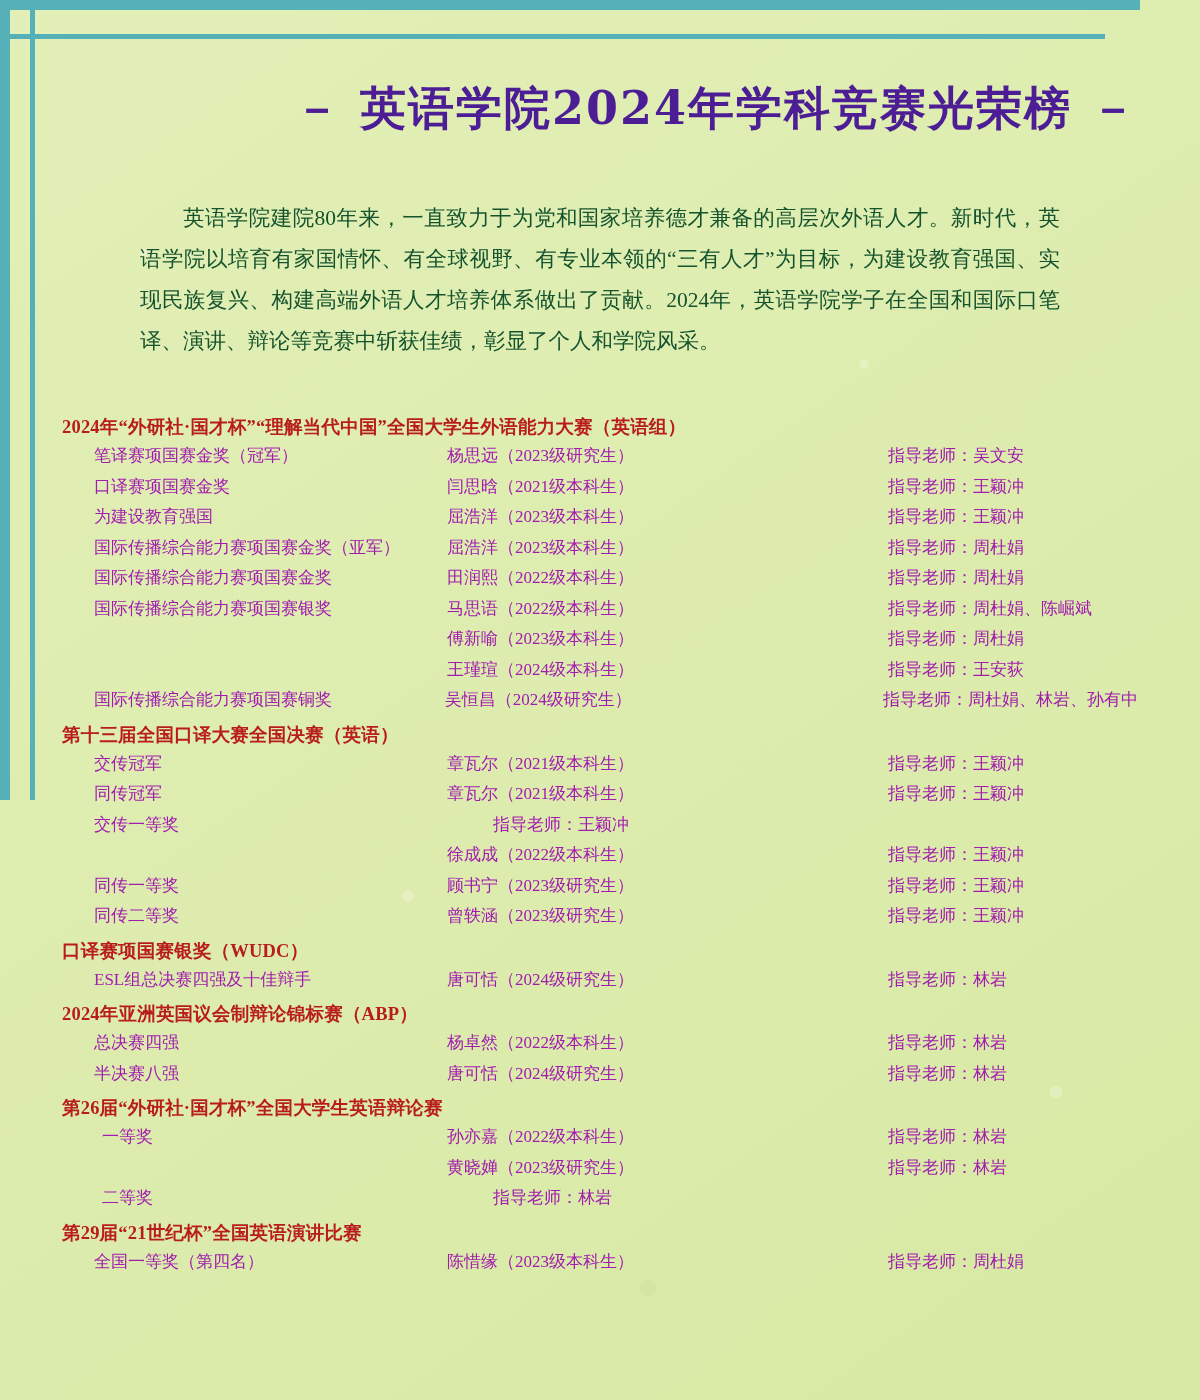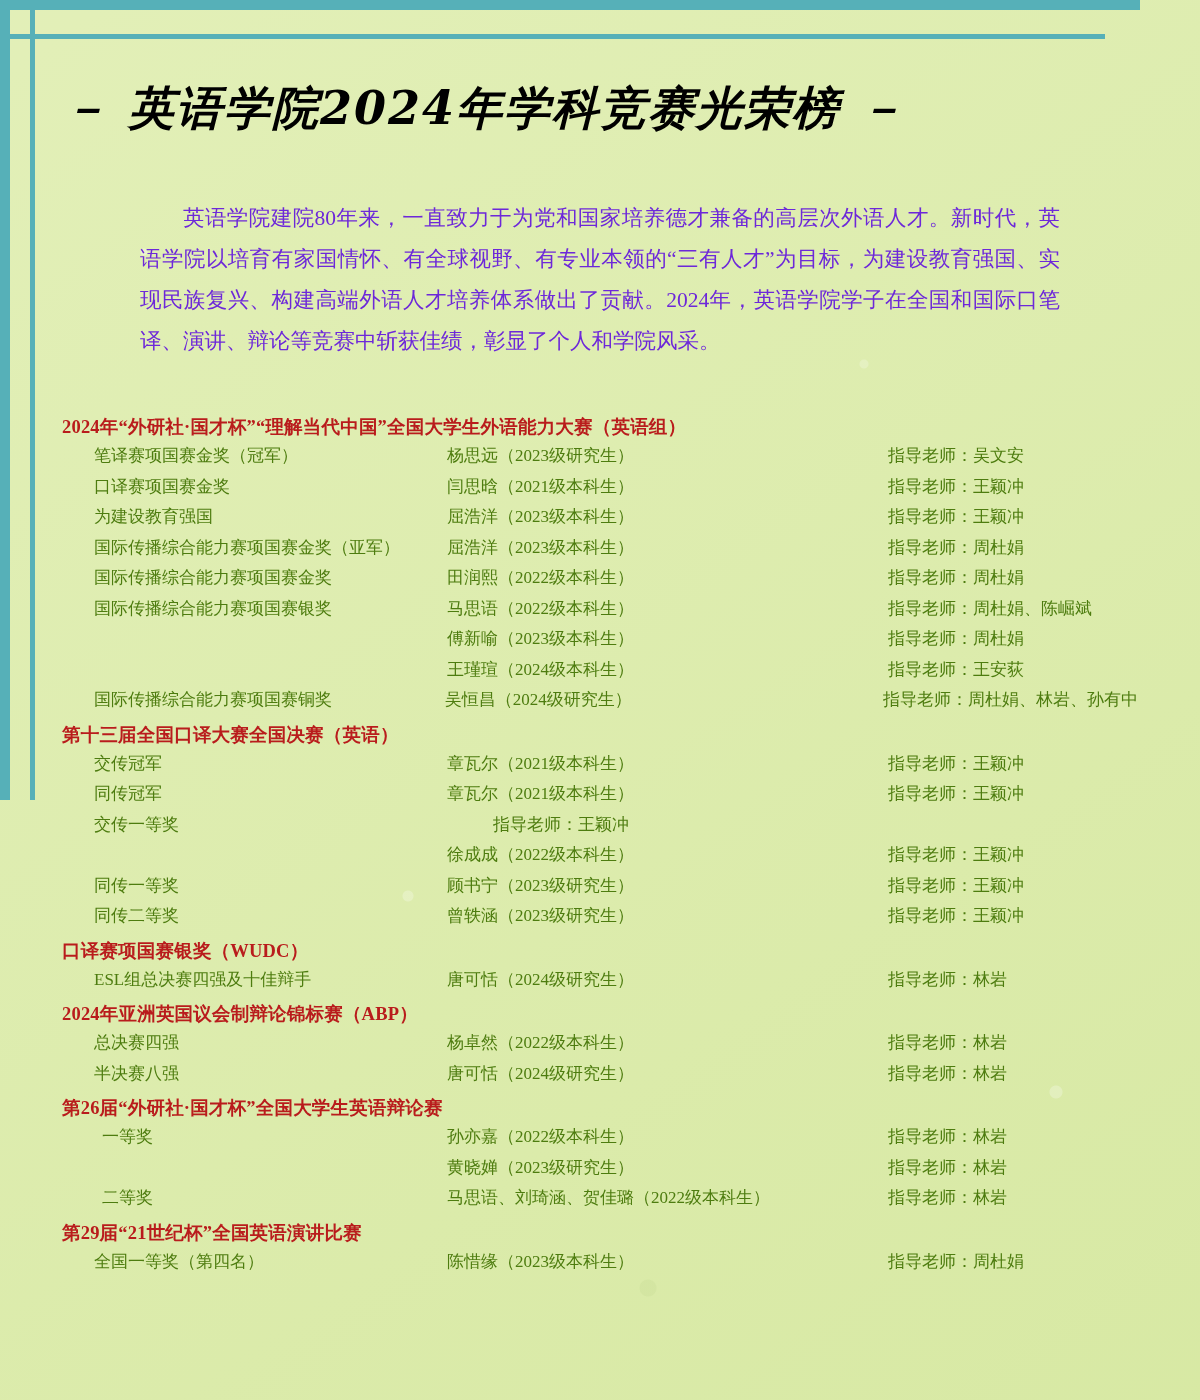--- a/index.html
+++ b/index.html
@@ -54,57 +54,56 @@
     width: 5px; height: 800px;
     background: #56b0b8;
   }
 
   .content {
     position: relative;
     padding: 0 62px;
   }
 
   .title {
-    text-align: left;
+    text-align: right;
     font-size: 46px;
     font-weight: bold;
     letter-spacing: 2px;
-    color: #000000;
+    color: #4c1d95;
     margin-top: 78px;
     font-family: "DejaVu Serif", "Liberation Serif", serif;
-    font-style: italic;
   }
 
   .intro {
     margin: 58px 78px 0 78px;
     font-size: 21.5px;
     line-height: 41px;
     text-align: justify;
     text-indent: 2em;
-    color: #6d28d9;
+    color: #14532d;
   }
 
   .awards {
     margin-top: 52px;
   }
 
   .comp-title {
     font-size: 18.5px;
     font-weight: bold;
     color: #b91c1c;
     margin-top: 6px;
     margin-bottom: 2px;
     letter-spacing: 0.2px;
   }
 
   .row {
     display: flex;
     font-size: 17px;
     line-height: 30.5px;
-    color: #4d7c0f;
+    color: #a21caf;
   }
   .col-award {
     width: 385px;
     padding-left: 32px;
     box-sizing: border-box;
     white-space: nowrap;
   }
   .col-name {
     width: 395px;
     box-sizing: border-box;
@@ -229,21 +228,20 @@
         <div class="col-name">孙亦嘉（2022级本科生）</div>
         <div class="col-teacher">指导老师：林岩</div>
       </div>
       <div class="row">
         <div class="col-award"></div>
         <div class="col-name">黄晓婵（2023级研究生）</div>
         <div class="col-teacher">指导老师：林岩</div>
       </div>
       <div class="row">
         <div class="col-award indent-more">二等奖</div>
-        <div class="col-name">马思语、刘琦涵、贺佳璐（2022级本科生）</div>
         <div class="col-teacher">指导老师：林岩</div>
       </div>
       <div class="comp-title">第29届“21世纪杯”全国英语演讲比赛</div>
       <div class="row">
         <div class="col-award">全国一等奖（第四名）</div>
         <div class="col-name">陈惜缘（2023级本科生）</div>
         <div class="col-teacher">指导老师：周杜娟</div>
       </div>
     </div>
 </div>

